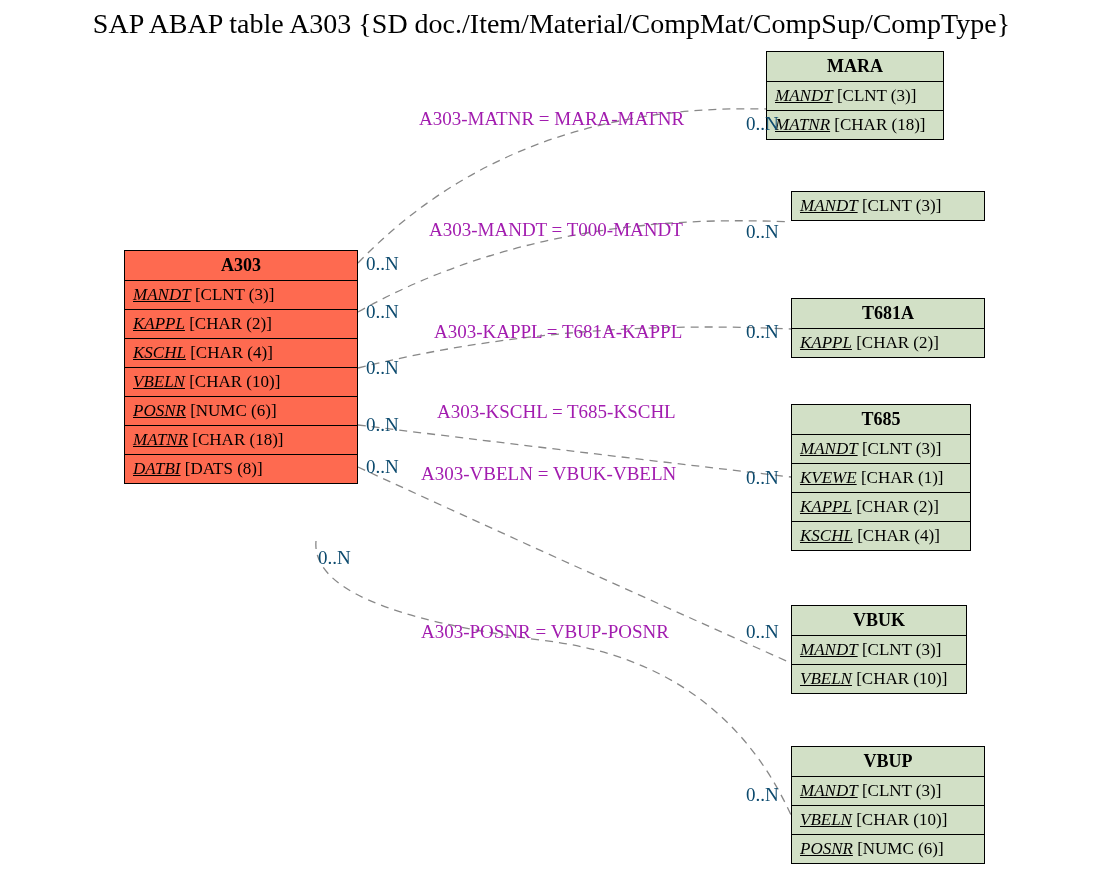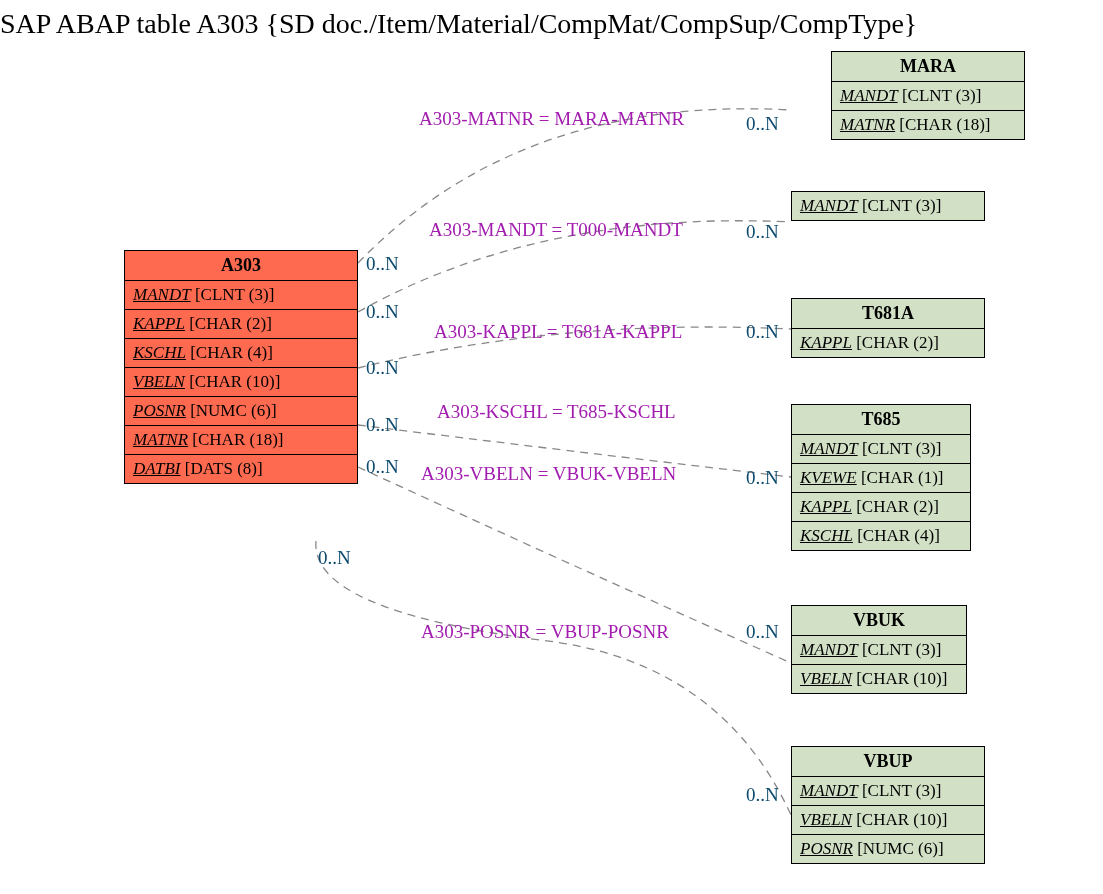--- a/index.html
+++ b/index.html
@@ -9,21 +9,21 @@
     height: 894px;
     background: #ffffff;
     font-family: "Times New Roman", Times, serif;
     position: relative;
   }
   .title {
     position: absolute;
     top: 8px;
     left: 0;
     width: 1103px;
-    text-align: left;
+    text-align: center;
     font-size: 28px;
     color: #000;
   }
   .entity {
     position: absolute;
     border: 1px solid #000;
     box-sizing: border-box;
   }
   .entity .hdr {
     font-weight: bold;
@@ -77,21 +77,21 @@
     <div class="entity main-entity" style="left: 124px; top: 250px; width: 234px;">
       <div class="hdr">A303</div>
       <div class="row"><span class="key">MANDT</span><span> [CLNT (3)]</span></div>
       <div class="row"><span class="key">KAPPL</span><span> [CHAR (2)]</span></div>
       <div class="row"><span class="key">KSCHL</span><span> [CHAR (4)]</span></div>
       <div class="row"><span class="key">VBELN</span><span> [CHAR (10)]</span></div>
       <div class="row"><span class="key">POSNR</span><span> [NUMC (6)]</span></div>
       <div class="row"><span class="key">MATNR</span><span> [CHAR (18)]</span></div>
       <div class="row"><span class="fk">DATBI</span><span> [DATS (8)]</span></div>
     </div>
-    <div class="entity ref-entity" style="left: 831px; top: 51px; width: 194px;">
+    <div class="entity ref-entity" style="left: 766px; top: 51px; width: 178px;">
       <div class="hdr">MARA</div>
       <div class="row"><span class="key">MANDT</span><span> [CLNT (3)]</span></div>
       <div class="row"><span class="fk">MATNR</span><span> [CHAR (18)]</span></div>
     </div>
     <div class="entity ref-entity" style="left: 791px; top: 191px; width: 194px;">
       <div class="row"><span class="fk">MANDT</span><span> [CLNT (3)]</span></div>
     </div>
     <div class="entity ref-entity" style="left: 791px; top: 298px; width: 194px;">
       <div class="hdr">T681A</div>
       <div class="row"><span class="fk">KAPPL</span><span> [CHAR (2)]</span></div>

